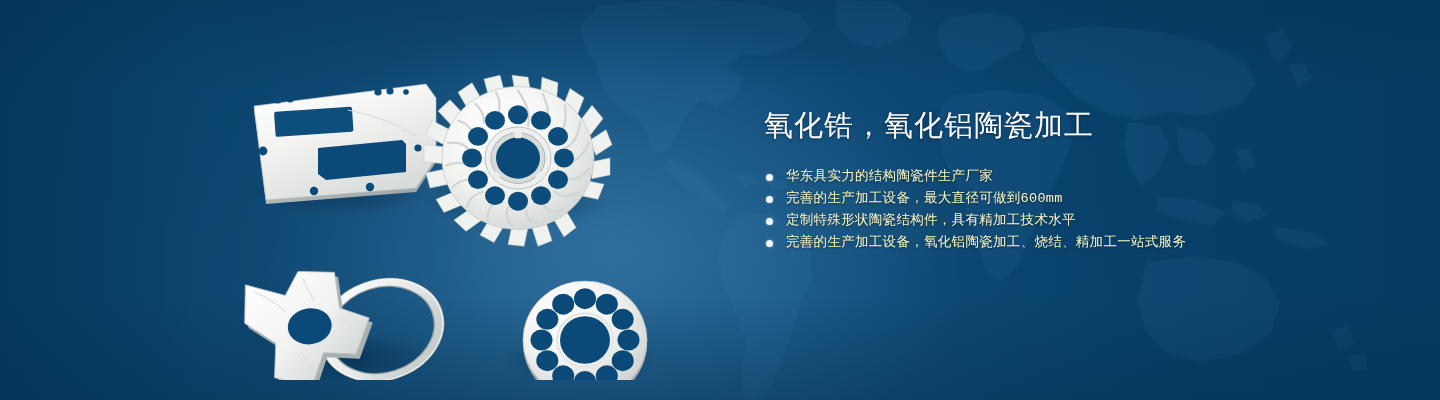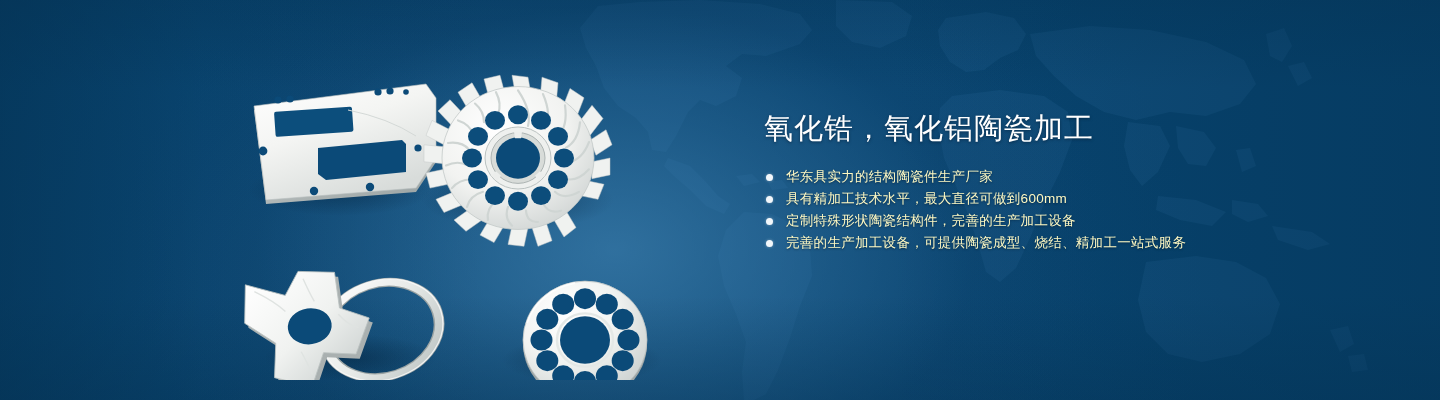--- a/index.html
+++ b/index.html
@@ -10,20 +10,21 @@
   body {
     font-family: "Liberation Sans", "DejaVu Sans", sans-serif;
   }
 
   #banner {
     position: relative;
     width: 1440px;
     height: 400px;
     overflow: hidden;
     background: #07436e;
+    font-family: Liberation Mono, monospace;
   }
 
   
   .bg-base {
     position: absolute;
     inset: 0;
     background: #07436e;
   }
   .bg-glow {
     position: absolute;
@@ -371,26 +372,26 @@
   <div class="copy">
     <h1 class="headline">氧化锆，氧化铝陶瓷加工</h1>
 
     <ul class="bullets">
       <li class="bullet">
         <span class="dot"></span>
         <span>华东具实力的结构陶瓷件生产厂家</span>
       </li>
       <li class="bullet">
         <span class="dot"></span>
-        <span>具有精加工技术水平，最大直径可做到600mm</span>
+        <span>完善的生产加工设备，最大直径可做到600mm</span>
       </li>
       <li class="bullet">
         <span class="dot"></span>
-        <span>定制特殊形状陶瓷结构件，完善的生产加工设备</span>
+        <span>定制特殊形状陶瓷结构件，具有精加工技术水平</span>
       </li>
       <li class="bullet">
         <span class="dot"></span>
-        <span>完善的生产加工设备，可提供陶瓷成型、烧结、精加工一站式服务</span>
+        <span>完善的生产加工设备，氧化铝陶瓷加工、烧结、精加工一站式服务</span>
       </li>
     </ul>
   </div>
 
 </div>
 
 </body></html>

